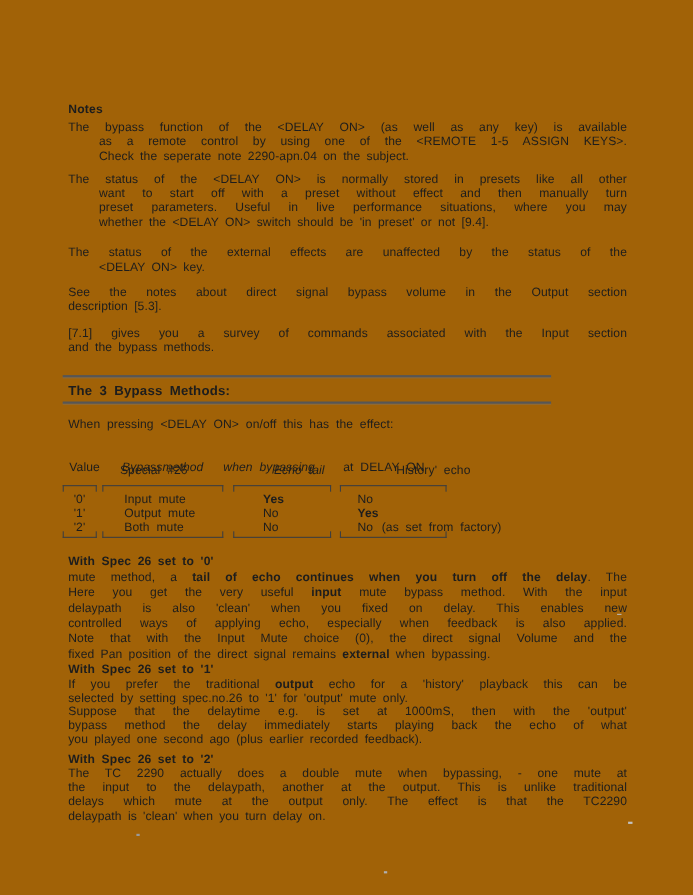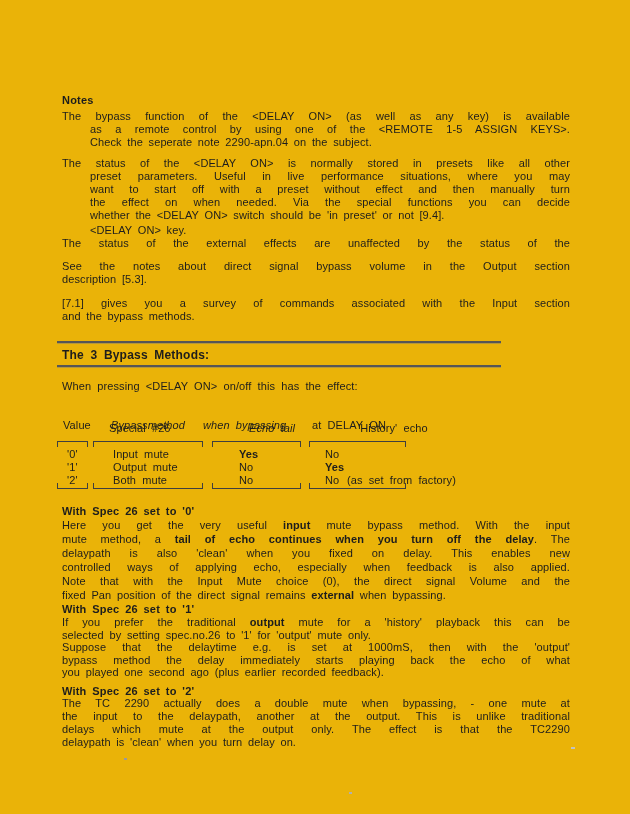--- a/index.html
+++ b/index.html
@@ -1,20 +1,20 @@
 <!DOCTYPE html>
 <html><head>
 <meta charset="utf-8">
 <style>
   html,body{margin:0;padding:0;background:#e8e8e8;}
   .sheet{
     position:relative;
     width:630px;height:814px;
     margin:0 auto;
-    background:#eab308;
+    background:#a16207;
     font-family:"Liberation Sans","DejaVu Sans",sans-serif;
     color:#1d1d1d;
     overflow:hidden;
   }
   .para{position:absolute;left:62px;width:508px;font-size:11px;line-height:13px;letter-spacing:0.1px;}
   .para .line{word-spacing:2.5px;white-space:normal;}
   .para .line.just{text-align:justify;text-align-last:justify;word-spacing:normal;}
   .para .line.ind{padding-left:28px;}
   .para .line.just.ind{width:480px;}
   .b{font-weight:bold;}
@@ -77,28 +77,27 @@
 
   <div class="h-bold pos-notes">Notes</div>
 
   <div class="para pos-p1">
       <div class="line just"><span>The bypass function of the &lt;DELAY ON&gt; (as well as any key) is available</span></div>
       <div class="line ind just"><span>as a remote control by using one of the &lt;REMOTE 1-5 ASSIGN KEYS&gt;.</span></div>
       <div class="line ind"><span>Check the seperate note 2290-apn.04 on the subject.</span></div>
     </div>
   <div class="para pos-p2">
       <div class="line just"><span>The status of the &lt;DELAY ON&gt; is normally stored in presets like all other</span></div>
+      <div class="line ind just"><span>want to start off with a preset without effect and then manually turn</span></div>
       <div class="line ind just"><span>preset parameters. Useful in live performance situations, where you may</span></div>
-      <div class="line ind just"><span>want to start off with a preset without effect and then manually turn</span></div>
-      <div class="line ind just"><span>the effect on when needed. Via the special functions you can decide</span></div>
       <div class="line ind"><span>whether the &lt;DELAY ON&gt; switch should be 'in preset' or not [9.4].</span></div>
     </div>
   <div class="para pos-p3">
+      <div class="line just"><span>The status of the external effects are unaffected by the status of the</span></div>
       <div class="line ind"><span>&lt;DELAY ON&gt; key.</span></div>
-      <div class="line just"><span>The status of the external effects are unaffected by the status of the</span></div>
     </div>
   <div class="para pos-p4">
       <div class="line just"><span>See the notes about direct signal bypass volume in the Output section</span></div>
       <div class="line"><span>description [5.3].</span></div>
     </div>
   <div class="para pos-p5">
       <div class="line just"><span>[7.1] gives you a survey of commands associated with the Input section</span></div>
       <div class="line"><span>and the bypass methods.</span></div>
     </div>
 
@@ -134,31 +133,31 @@
 
     <span class="r2 c-val">'2'</span>
     <span class="r2 c-met">Both mute</span>
     <span class="r2 c-echo">No</span>
     <span class="r2 c-his">No</span>
     <span class="r2 c-note">(as set from factory)</span>
   </div>
 
   <div class="h-bold pos-s0h">With Spec 26 set to '0'</div>
   <div class="para pos-s0p">
+      <div class="line just"><span>mute method, a </span><span class="b">tail of echo continues when you turn off the delay</span><span>. The</span></div>
       <div class="line just"><span>Here you get the very useful </span><span class="b">input</span><span> mute bypass method. With the input</span></div>
-      <div class="line just"><span>mute method, a </span><span class="b">tail of echo continues when you turn off the delay</span><span>. The</span></div>
       <div class="line just"><span>delaypath is also 'clean' when you fixed on delay. This enables new</span></div>
       <div class="line just"><span>controlled ways of applying echo, especially when feedback is also applied.</span></div>
       <div class="line just"><span>Note that with the Input Mute choice (0), the direct signal Volume and the</span></div>
       <div class="line"><span>fixed Pan position of the direct signal remains </span><span class="b">external</span><span> when bypassing.</span></div>
     </div>
 
   <div class="h-bold pos-s1h">With Spec 26 set to '1'</div>
   <div class="para pos-s1p">
-      <div class="line just"><span>If you prefer the traditional </span><span class="b">output</span><span> mute for a 'history' playback this can be</span></div>
+      <div class="line just"><span>If you prefer the traditional </span><span class="b">output</span><span> echo for a 'history' playback this can be</span></div>
       <div class="line"><span>selected by setting spec.no.26 to '1' for 'output' mute only.</span></div>
       <div class="line just"><span>Suppose that the delaytime e.g. is set at 1000mS, then with the 'output'</span></div>
       <div class="line just"><span>bypass method the delay immediately starts playing back the echo of what</span></div>
       <div class="line"><span>you played one second ago (plus earlier recorded feedback).</span></div>
     </div>
 
   <div class="h-bold pos-s2h">With Spec 26 set to '2'</div>
   <div class="para pos-s2p">
       <div class="line just"><span>The TC 2290 actually does a double mute when bypassing, - one mute at</span></div>
       <div class="line just"><span>the input to the delaypath, another at the output. This is unlike traditional</span></div>

